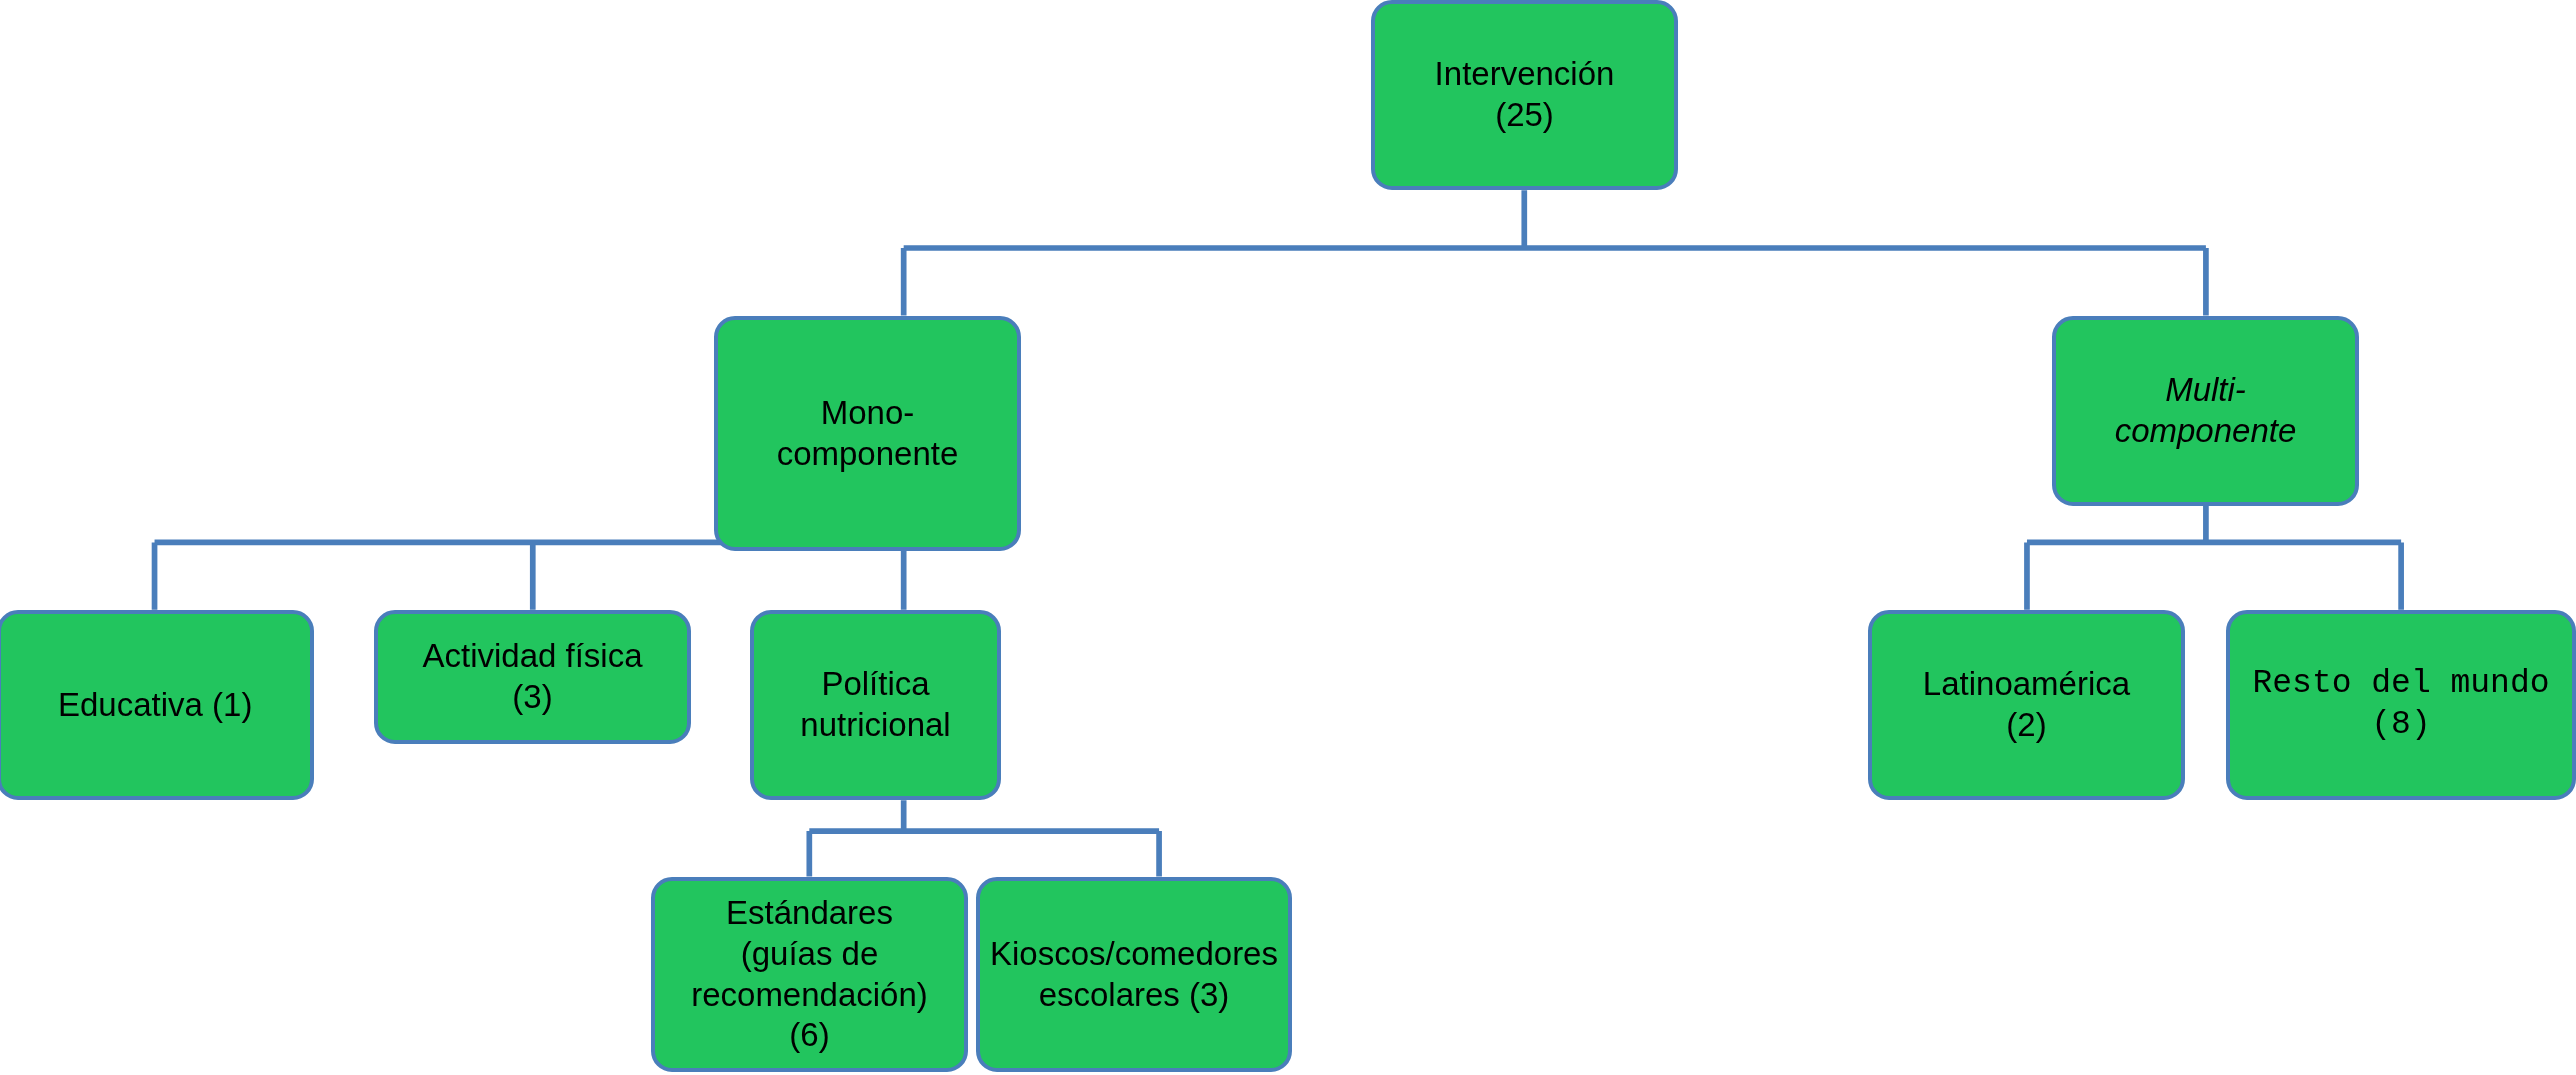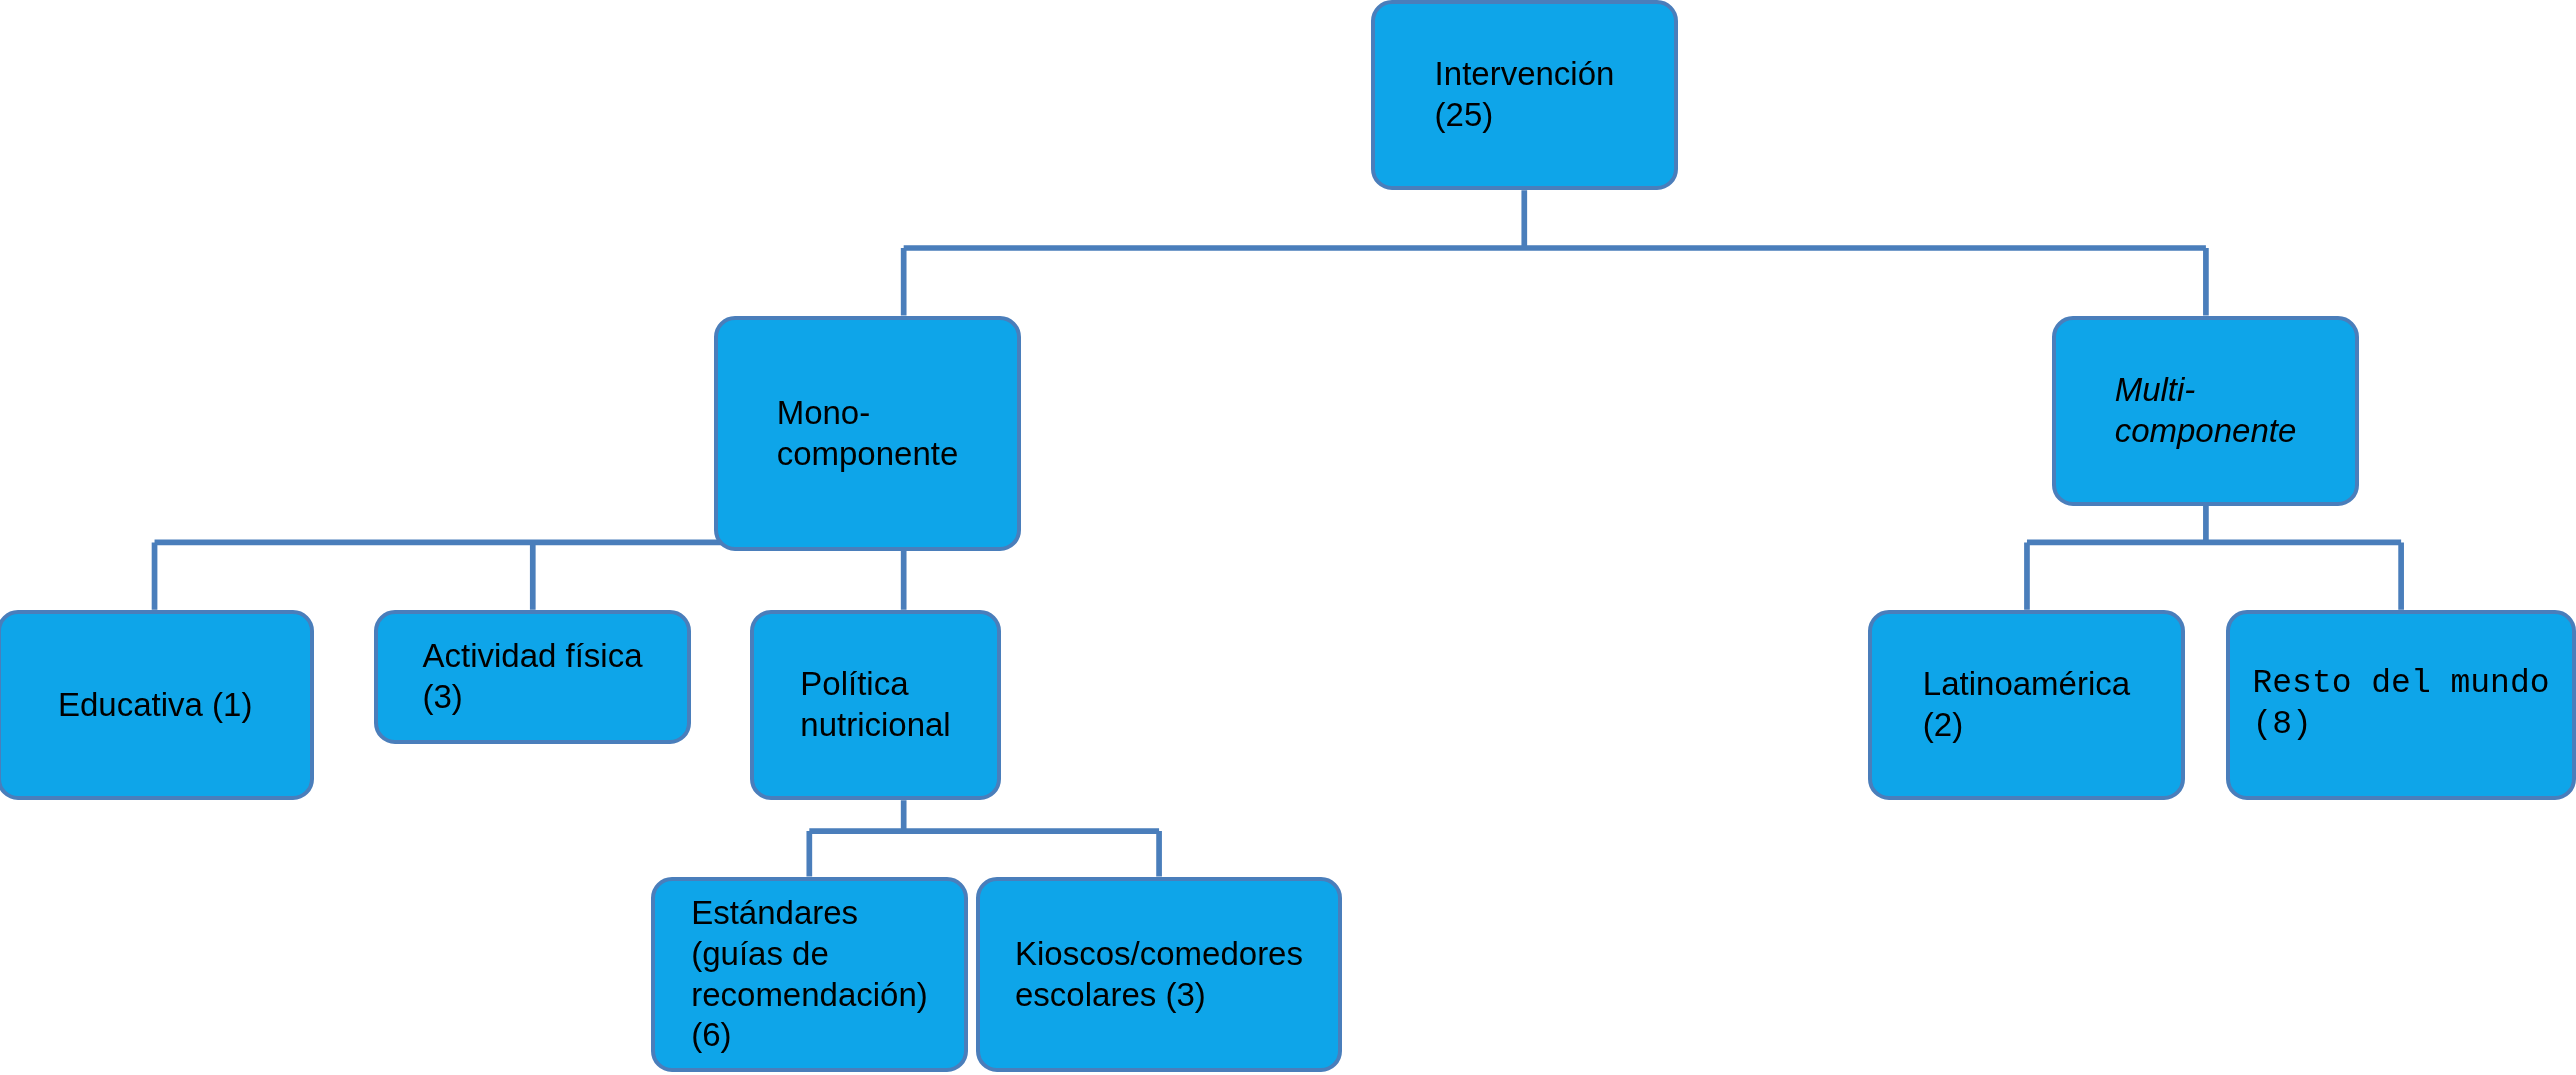--- a/index.html
+++ b/index.html
@@ -22,25 +22,25 @@
     left: 0;
     top: 0;
     width: 2576px;
     height: 1075px;
   }
   .node {
     position: absolute;
     box-sizing: border-box;
     border: 4.1px solid #4a7ebb;
     border-radius: 21px;
-    background: #0ea5e9;
+    background: #22c55e;
     display: flex;
     align-items: center;
     justify-content: center;
-    text-align: left;
+    text-align: center;
     color: #000000;
     font-size: 33px;
     line-height: 1.24;
     padding: 3.3px 8.1px;
     z-index: 2;
   }
   .node .lbl {
     white-space: pre-line;
     display: block;
   }
@@ -102,19 +102,19 @@
 (8)</span>
   </div>
 
   <div class="node" style="left:651px; top:877px; width:317px; height:195px;">
     <span class="lbl">Estándares
 (guías de
 recomendación)
 (6)</span>
   </div>
 
-  <div class="node" style="left:976px; top:877px; width:366px; height:195px;">
+  <div class="node" style="left:976px; top:877px; width:316px; height:195px;">
     <span class="lbl">Kioscos/comedores
 escolares (3)</span>
   </div>
 
 </div>
 
 
 </body></html>

